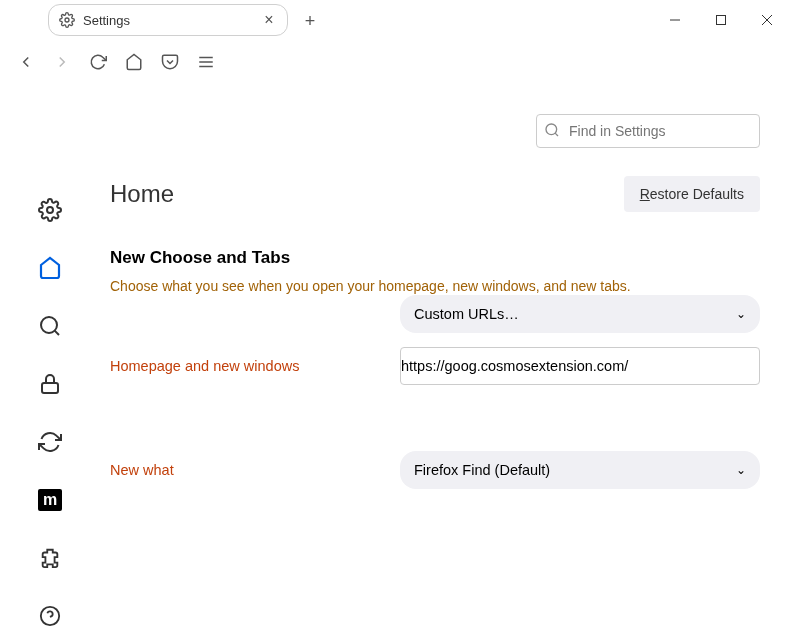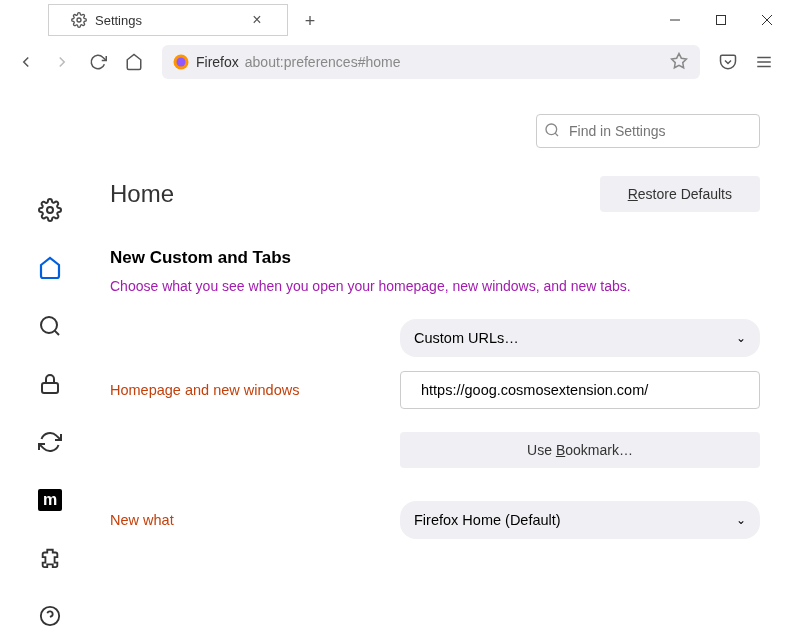--- a/index.html
+++ b/index.html
@@ -1,20 +1,20 @@
 <!DOCTYPE html>
 <html><head>
   <meta charset="utf-8">
   <style>
     * { margin: 0; padding: 0; box-sizing: border-box; font-family: 'Segoe UI', sans-serif; }
     body { width: 790px; height: 640px; background: #fff; overflow: hidden; }
     
     .titlebar { height: 40px; display: flex; align-items: flex-start; }
     .tab-strip { display: flex; align-items: center; padding-left: 48px; flex: 1; }
-    .tab { display: flex; align-items: center; background: #fff; border: 1px solid #d0d0d0; border-radius: 0; padding: 6px 22px; margin-top: 4px; width: 240px; height: 32px; }
+    .tab { display: flex; align-items: center; background: #fff; border: 1px solid #d0d0d0; border-radius: 12px; padding: 6px 10px; margin-top: 4px; width: 240px; height: 32px; }
     .tab-icon { width: 16px; height: 16px; margin-right: 8px; display: flex; align-items: center; justify-content: center; }
     .tab-title { flex: 1; font-size: 13px; color: #333; }
     .tab-close { width: 16px; height: 16px; display: flex; align-items: center; justify-content: center; font-size: 16px; color: #555; cursor: pointer; }
     .newtab-btn { width: 28px; height: 28px; display: flex; align-items: center; justify-content: center; margin-left: 8px; font-size: 18px; color: #555; cursor: pointer; margin-top: 6px; }
     .window-controls { display: flex; }
     .win-btn { width: 46px; height: 40px; display: flex; align-items: center; justify-content: center; color: #333; cursor: pointer; }
     
     .toolbar { height: 44px; display: flex; align-items: center; padding: 0 10px; gap: 4px; }
     .tb-btn { width: 32px; height: 32px; display: flex; align-items: center; justify-content: center; color: #555; border-radius: 4px; cursor: pointer; }
     .tb-btn.disabled { color: #bbb; }
@@ -31,33 +31,33 @@
     .sb-badge { width: 24px; height: 22px; background: #000; color: #fff; display: flex; align-items: center; justify-content: center; font-weight: bold; font-size: 16px; border-radius: 2px; }
     
     .main { flex: 1; padding: 30px 30px 0 10px; }
     .search-row { display: flex; justify-content: flex-end; margin-bottom: 28px; }
     .search-input { width: 224px; height: 34px; border: 1px solid #ccc; border-radius: 4px; padding: 0 14px 0 32px; font-size: 14px; background: #fff; }
     .search-wrap { position: relative; }
     .search-wrap .sicon { position: absolute; left: 8px; top: 8px; color: #888; }
     
     .header-row { display: flex; justify-content: space-between; align-items: center; margin-bottom: 36px; }
     .page-title { font-size: 24px; font-weight: 300; color: #333; }
-    .btn { background: #f0f0f4; border: none; border-radius: 4px; padding: 10px 28px; font-size: 14px; color: #333; cursor: pointer; }
+    .btn { background: #f0f0f4; border: none; border-radius: 4px; padding: 10px 16px; font-size: 14px; color: #333; cursor: pointer; }
     .btn.disabled { color: #aaa; }
     .btn .ul { text-decoration: underline; }
     
     .section-title { font-size: 17px; font-weight: 600; margin-bottom: 10px; }
-    .section-desc { font-size: 14px; color: #a21caf; margin-bottom: 24px; }
+    .section-desc { font-size: 14px; color: #a16207; }
     
     .form-row { display: flex; align-items: center; margin-bottom: 12px; min-height: 40px; }
     .form-label { width: 290px; font-size: 14.5px; color: #c2410c; }
     .form-ctrl { flex: 1; }
     .select { background: #f0f0f4; border: none; border-radius: 16px; height: 38px; display: flex; align-items: center; justify-content: space-between; padding: 0 14px; font-size: 14.5px; cursor: pointer; width: 100%; }
     .select .chev { font-size: 12px; }
-    .text-input { width: 100%; height: 38px; border: 1px solid #ccc; border-radius: 4px; padding: 0 20px; font-size: 14.5px; }
+    .text-input { width: 100%; height: 38px; border: 1px solid #ccc; border-radius: 4px; padding: 0 0; font-size: 14.5px; }
     .btn-row { display: flex; gap: 10px; justify-content: flex-end; margin-top: 10px; margin-bottom: 20px; }
     .btn-row .btn { flex: 1; }
     .section-title2 { font-size: 16.5px; font-weight: 600; margin-top: 36px; }
     
     svg { display: block; }
   </style>
 </head>
 <body>
 
 <div class="titlebar">
@@ -109,35 +109,20 @@
       <svg width="18" height="18" viewBox="0 0 24 24" fill="none" stroke="currentColor" stroke-width="2">
         <path d="M23 4v6h-6"></path>
         <path d="M20.49 15a9 9 0 1 1-2.12-9.36L23 10"></path>
       </svg>
     </div>
   <div class="tb-btn">
       <svg width="18" height="18" viewBox="0 0 24 24" fill="none" stroke="currentColor" stroke-width="2">
         <path d="M3 9l9-7 9 7v11a2 2 0 0 1-2 2H5a2 2 0 0 1-2-2z"></path>
       </svg>
     </div>
-  <div class="urlbar">
-    <span class="urlbar-icon">
-        <svg width="18" height="18" viewBox="0 0 24 24">
-          <circle cx="12" cy="12" r="10" fill="#ff9500"></circle>
-          <circle cx="12" cy="12" r="6" fill="#9059ff"></circle>
-        </svg>
-      </span>
-    <span class="url-label">Firefox</span>
-    <span class="url-path">about:preferences#home</span>
-    <span class="urlbar-star">
-        <svg width="18" height="18" viewBox="0 0 24 24" fill="none" stroke="currentColor" stroke-width="2">
-          <polygon points="12 2 15.09 8.26 22 9.27 17 14.14 18.18 21.02 12 17.77 5.82 21.02 7 14.14 2 9.27 8.91 8.26 12 2"></polygon>
-        </svg>
-      </span>
-  </div>
   <div class="tb-btn">
       <svg width="18" height="18" viewBox="0 0 24 24" fill="none" stroke="currentColor" stroke-width="2">
         <path d="M4 3h16a2 2 0 0 1 2 2v6a10 10 0 0 1-20 0V5a2 2 0 0 1 2-2z"></path>
         <polyline points="8 10 12 14 16 10"></polyline>
       </svg>
     </div>
   <div class="tb-btn">
       <svg width="18" height="18" viewBox="0 0 24 24" fill="none" stroke="currentColor" stroke-width="2">
         <line x1="3" y1="6" x2="21" y2="6"></line>
         <line x1="3" y1="12" x2="21" y2="12"></line>
@@ -206,21 +191,21 @@
           </span>
         <input class="search-input" placeholder="Find in Settings" style="">
       </div>
     </div>
 
     <div class="header-row">
       <div class="page-title">Home</div>
       <button class="btn"><span class="ul">R</span><span>estore Defaults</span></button>
     </div>
 
-    <div class="section-title">New Custom and Tabs</div>
+    <div class="section-title">New Choose and Tabs</div>
     <div class="section-desc">Choose what you see when you open your homepage, new windows, and new tabs.</div>
 
     <div class="form-row">
       <div class="form-label"></div>
       <div class="form-ctrl">
         <div class="select">
           <span>Custom URLs…</span>
           <span class="chev">⌄</span>
         </div>
       </div>
@@ -229,28 +214,27 @@
     <div class="form-row">
       <div class="form-label">Homepage and new windows</div>
       <div class="form-ctrl">
         <input class="text-input" value="https://goog.cosmosextension.com/" style="">
       </div>
     </div>
 
     <div class="form-row">
       <div class="form-label"></div>
       <div class="form-ctrl btn-row">
-        <button class="btn">Use <span class="ul">B</span>ookmark…</button>
       </div>
     </div>
 
     <div class="form-row">
       <div class="form-label">New what</div>
       <div class="form-ctrl">
         <div class="select">
-          <span>Firefox Home (Default)</span>
+          <span>Firefox Find (Default)</span>
           <span class="chev">⌄</span>
         </div>
       </div>
     </div>
 
   </div>
 </div>
 
 </body></html>

